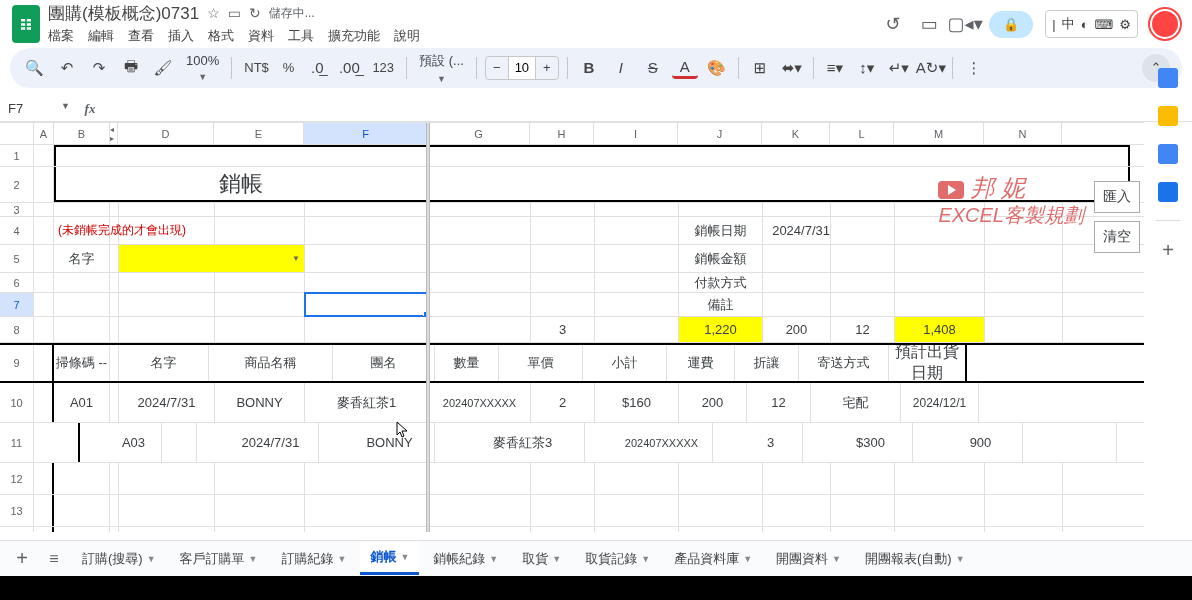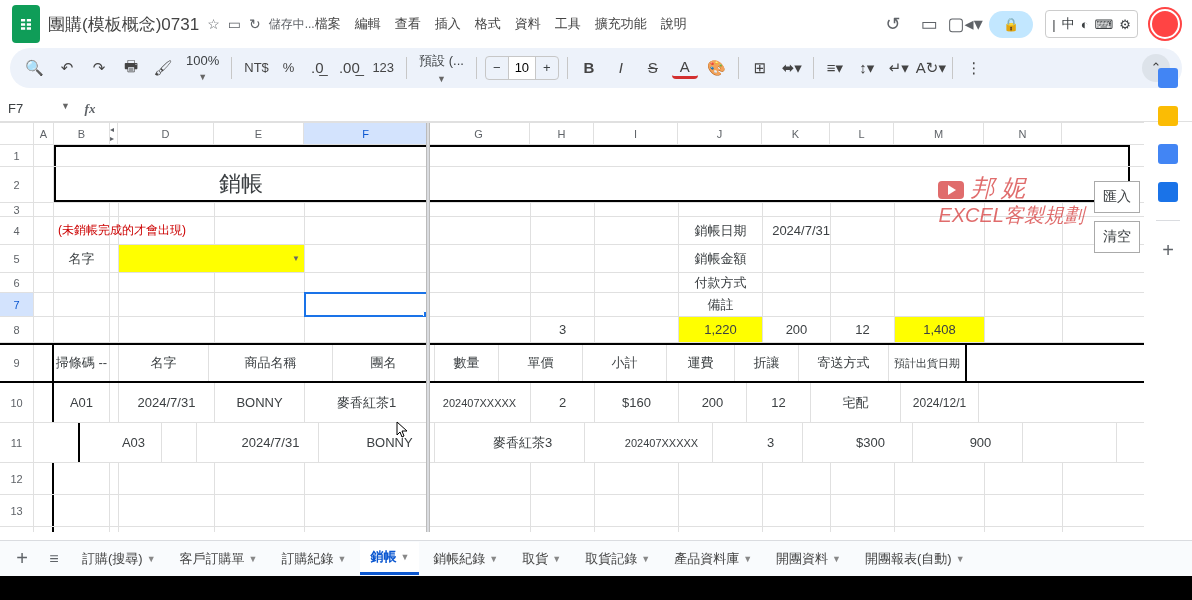--- a/index.html
+++ b/index.html
@@ -2,21 +2,21 @@
 <html><head>
 <meta charset="utf-8">
 <style>
 * { box-sizing: border-box; margin: 0; padding: 0; font-family: "Arial", "Microsoft JhengHei", sans-serif; }
 body { width: 1192px; height: 600px; overflow: hidden; background: #fff; font-size: 13px; color: #3c4043; position: relative; }
 
 
 .title-bar { display: flex; align-items: center; height: 48px; padding: 0 12px; gap: 8px; }
 .app-icon { width: 28px; height: 38px; background: #0f9d58; border-radius: 4px; display: flex; align-items: center; justify-content: center; color: #fff; font-size: 10px; flex-shrink: 0; }
 .app-icon svg { width: 20px; height: 20px; }
-.title-col { display: flex; flex: 1; }
+.title-col { display: flex; flex-direction: column; flex: 1; }
 .title-row { display: flex; align-items: center; gap: 8px; font-size: 17px; color: #444; }
 .title-star, .title-folder, .title-cloud { color: #5f6368; font-size: 14px; cursor: pointer; }
 .saving { font-size: 12px; color: #5f6368; }
 .menu-row { display: flex; gap: 14px; font-size: 13px; color: #444; padding: 2px 0; }
 .menu-row span { cursor: pointer; }
 .title-right { display: flex; align-items: center; gap: 12px; margin-left: auto; }
 .title-right .ico { width: 24px; height: 24px; display: flex; align-items: center; justify-content: center; color: #5f6368; cursor: pointer; font-size: 18px; }
 .share-btn { background: #c2e7ff; border-radius: 18px; padding: 6px 14px; display: flex; align-items: center; gap: 6px; cursor: pointer; color: #001d35; }
 .avatar { width: 30px; height: 30px; border-radius: 50%; background: #f44; border: 2px solid #fff; outline: 2px solid #f44; }
 .ime-box { border: 1px solid #ccc; border-radius: 4px; padding: 4px 6px; display: flex; align-items: center; gap: 6px; font-size: 13px; background: #fff; }
@@ -362,21 +362,21 @@
         <div class="cell c-c"></div>
       <div class="cell c-e thead">名字</div>
       <div class="cell c-f thead">商品名稱</div>
       <div class="cell c-g thead">團名</div>
       <div class="cell c-h thead">數量</div>
       <div class="cell c-i thead">單價</div>
       <div class="cell c-j thead">小計</div>
       <div class="cell c-k thead">運費</div>
       <div class="cell c-l thead">折讓</div>
       <div class="cell c-m thead">寄送方式</div>
-      <div class="cell c-n thead" style="font-size:11px;text-align:center;white-space:normal;border-right:2px solid #000;">預計出貨日期</div>
+      <div class="cell c-n thead" style="font-size:16px;text-align:center;white-space:normal;border-right:2px solid #000;">預計出貨日期</div>
     </div>
 
     <div class="grid-row" style="height:40px;">
       <div class="rownum">10</div>
         <div class="cell c-a" style="border-right:2px solid #000;"></div>
       <div class="cell c-b">A01</div>
         <div class="cell c-c"></div>
       <div class="cell c-d">2024/7/31</div>
       <div class="cell c-e">BONNY</div>
       <div class="cell c-f">麥香紅茶1</div>

